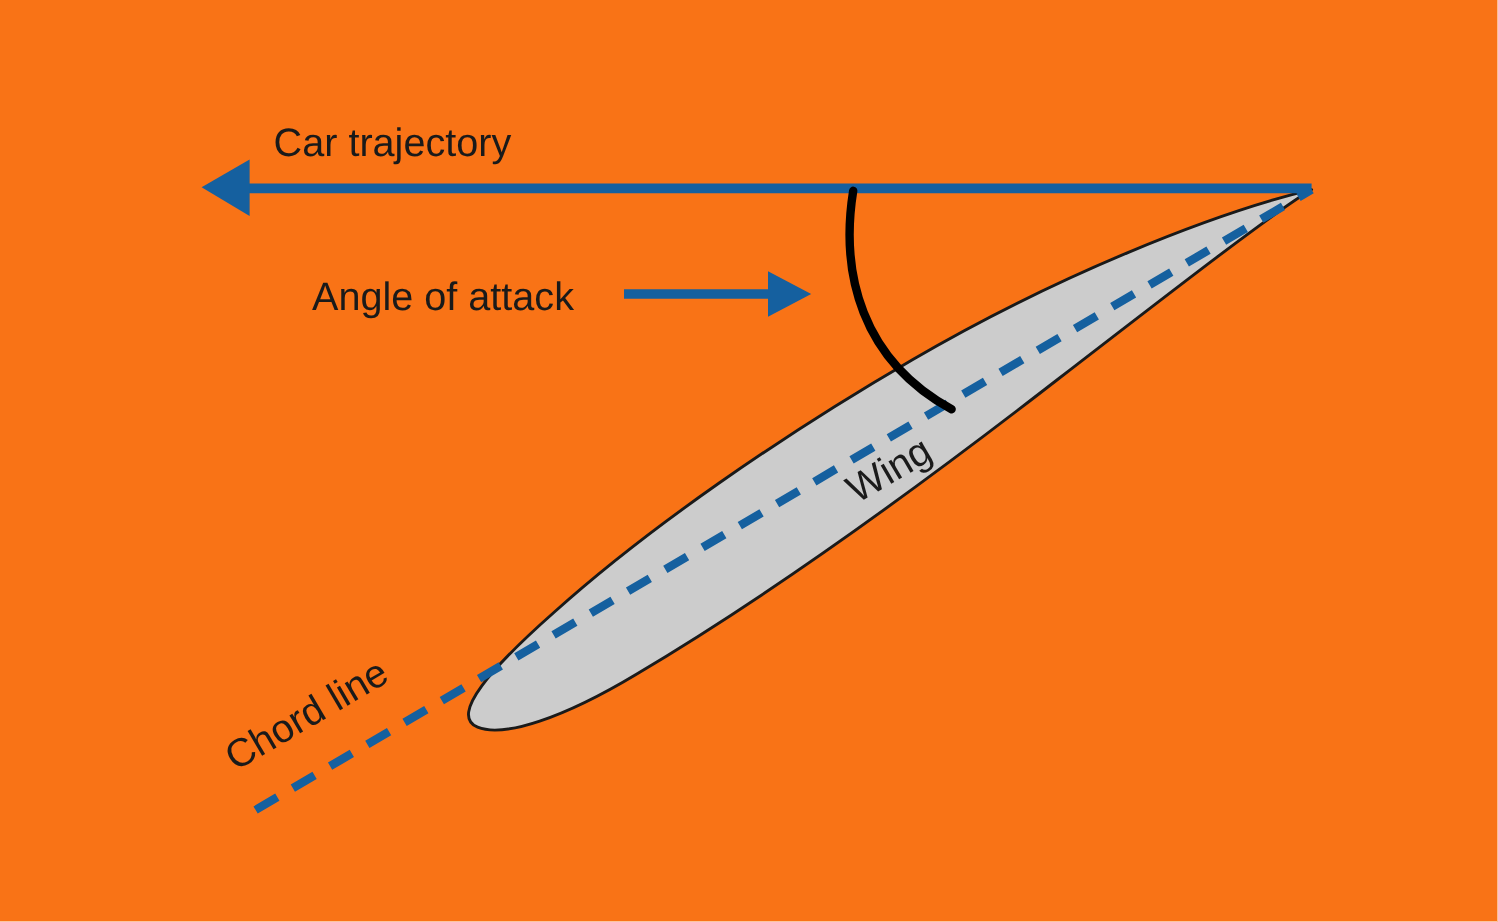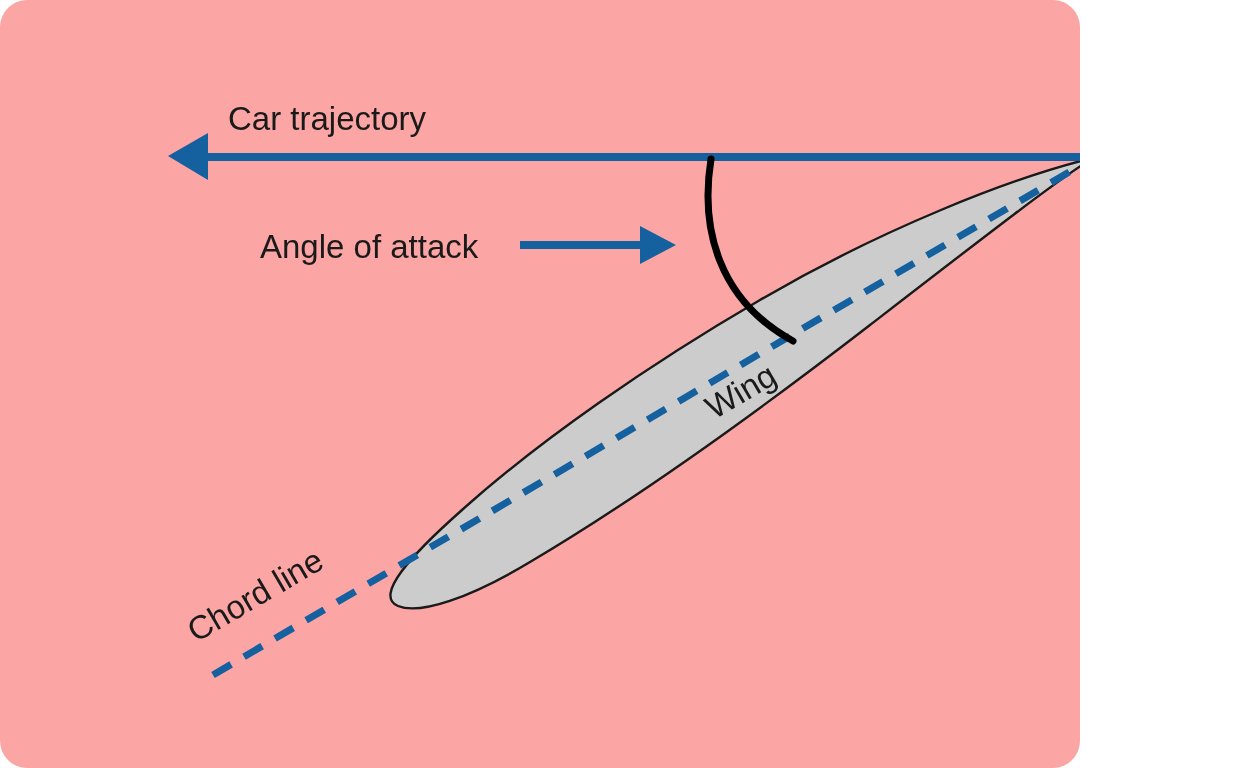--- a/index.html
+++ b/index.html
@@ -5,25 +5,24 @@
   html, body {
     margin: 0;
     padding: 0;
     background: #ffffff;
   }
   body {
     font-family: "Liberation Sans", sans-serif;
   }
   #diagram-root {
     position: relative;
-    width: 1080px;
+    width: 1248px;
     height: 768px;
-    background: #fca5a5;
+    background: #f97316;
     overflow: hidden;
-    border-radius: 27px;
   }
   #diagram-svg {
     position: absolute;
     top: 0;
     left: 0;
     width: 1248px;
     height: 768px;
     display: block;
   }
   .lbl {

